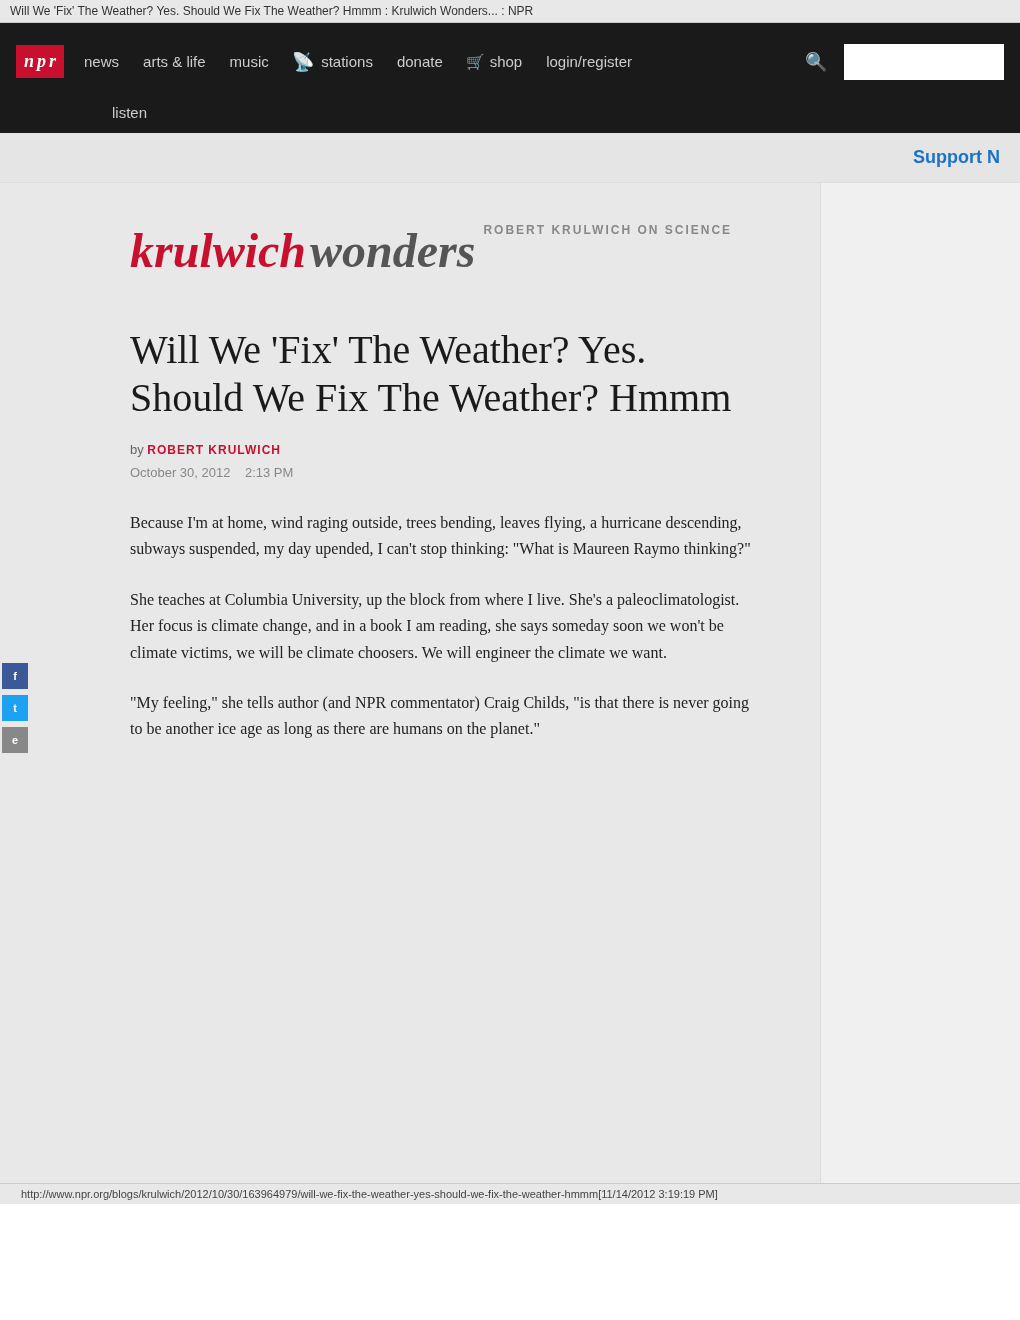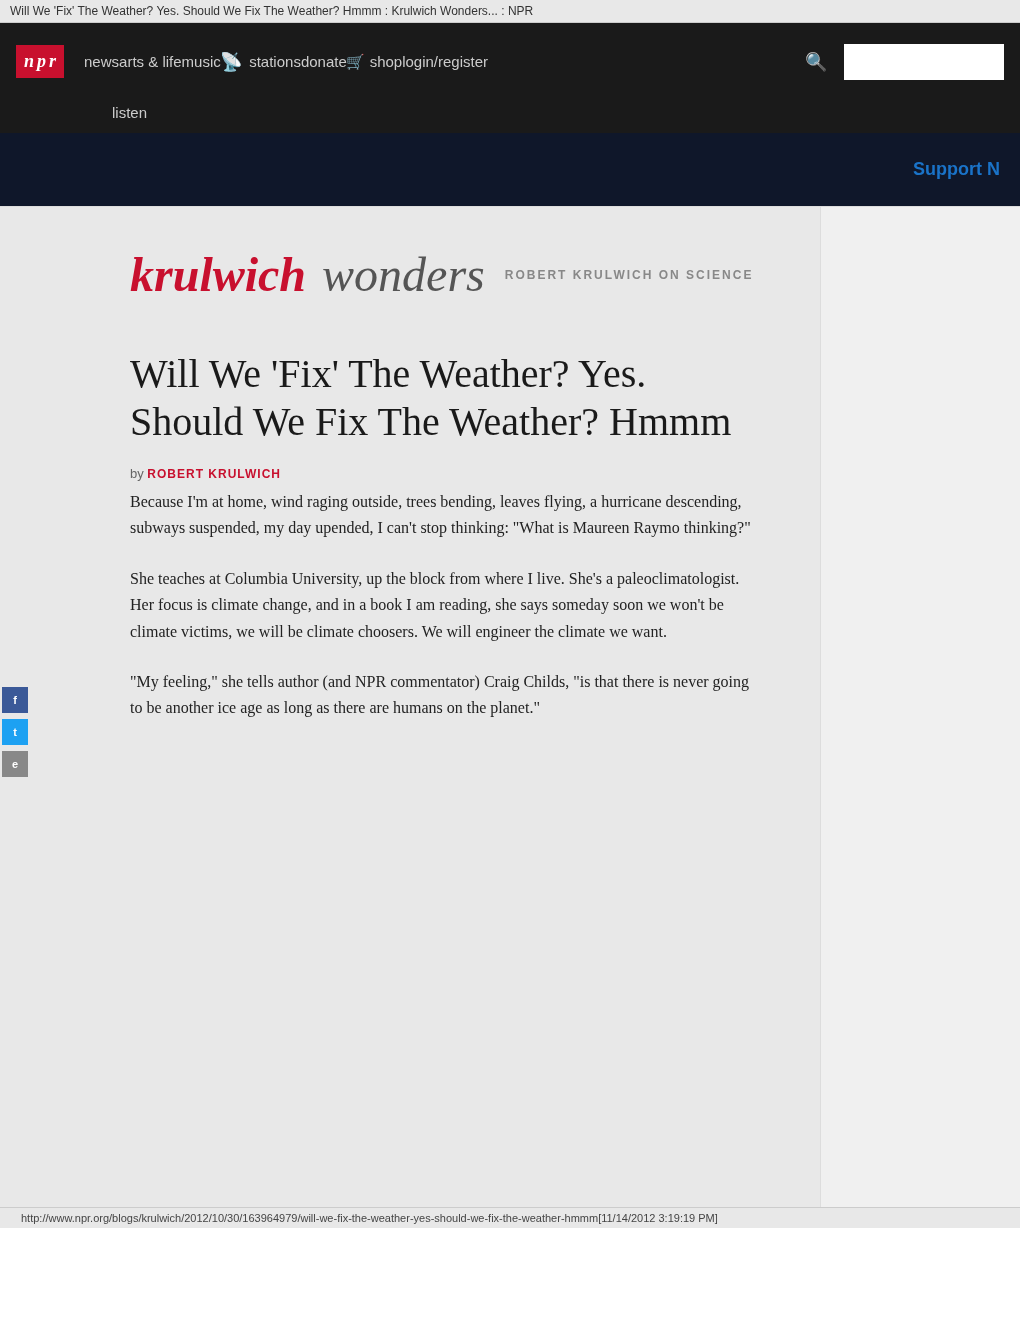--- a/index.html
+++ b/index.html
@@ -49,20 +49,21 @@
       color: #fff;
       font-size: 18px;
       font-weight: bold;
       font-style: italic;
       font-family: Georgia, serif;
     }
 
     .nav-links {
       display: flex;
       align-items: center;
+      gap: 24px;
       flex: 1;
     }
 
     .nav-link {
       color: #ccc;
       text-decoration: none;
       font-size: 15px;
       font-weight: 500;
     }
 
@@ -112,26 +113,26 @@
     .listen-link {
       color: #ccc;
       text-decoration: none;
       font-size: 15px;
       font-weight: 500;
       margin-left: 96px;
     }
 
     
     .support-banner {
-      background: #0f172a;
+      background: #e5e5e5;
       border-bottom: 1px solid #ddd;
       display: flex;
       justify-content: flex-end;
       align-items: center;
-      padding: 26px 20px;
+      padding: 14px 20px;
       min-height: 40px;
     }
 
     .support-link {
       color: #1a73c8;
       font-size: 18px;
       font-weight: bold;
       text-decoration: none;
     }
 
@@ -178,37 +179,37 @@
       max-width: 800px;
     }
 
     
     .blog-header {
       padding: 40px 40px 20px 100px;
     }
 
     .blog-title-row {
       display: flex;
-      align-items: center;
-      gap: 16px;
+      align-items: flex-start;
+      gap: 4px;
       margin-bottom: 8px;
     }
 
     .blog-name-krulwich {
       font-family: Georgia, serif;
       font-size: 48px;
       font-weight: bold;
       color: #c8102e;
       font-style: italic;
     }
 
     .blog-name-wonders {
       font-family: Georgia, serif;
       font-size: 48px;
-      font-weight: normal;
+      font-weight: bold;
       color: #555;
       font-style: italic;
     }
 
     .blog-subtitle {
       font-size: 12px;
       color: #888;
       letter-spacing: 2px;
       font-weight: bold;
       margin-left: 4px;
@@ -341,20 +342,25 @@
     </div>
 
     <div class="article-content">
       <h1 class="article-title">Will We 'Fix' The Weather? Yes. Should We Fix The Weather? Hmmm</h1>
 
       <div class="article-byline">
         <span>by</span>
         <a class="author-link" href="#">ROBERT KRULWICH</a>
       </div>
 
+      <div class="article-date">
+        <span>October 30, 2012</span>
+        &nbsp;&nbsp;
+        <span>2:13 PM</span>
+      </div>
 
       <div class="article-body">
         <p>Because I'm at home, wind raging outside, trees bending, leaves flying, a hurricane descending, subways suspended, my day upended, I can't stop thinking: "What is Maureen Raymo thinking?"</p>
         <p>She teaches at Columbia University, up the block from where I live. She's a paleoclimatologist. Her focus is climate change, and in a book I am reading, she says someday soon we won't be climate victims, we will be climate choosers. We will engineer the climate we want.</p>
         <p>"My feeling," she tells author (and NPR commentator) Craig Childs, "is that there is never going to be another ice age as long as there are humans on the planet."</p>
       </div>
     </div>
   </div>
 
   <div class="right-sidebar"></div>

